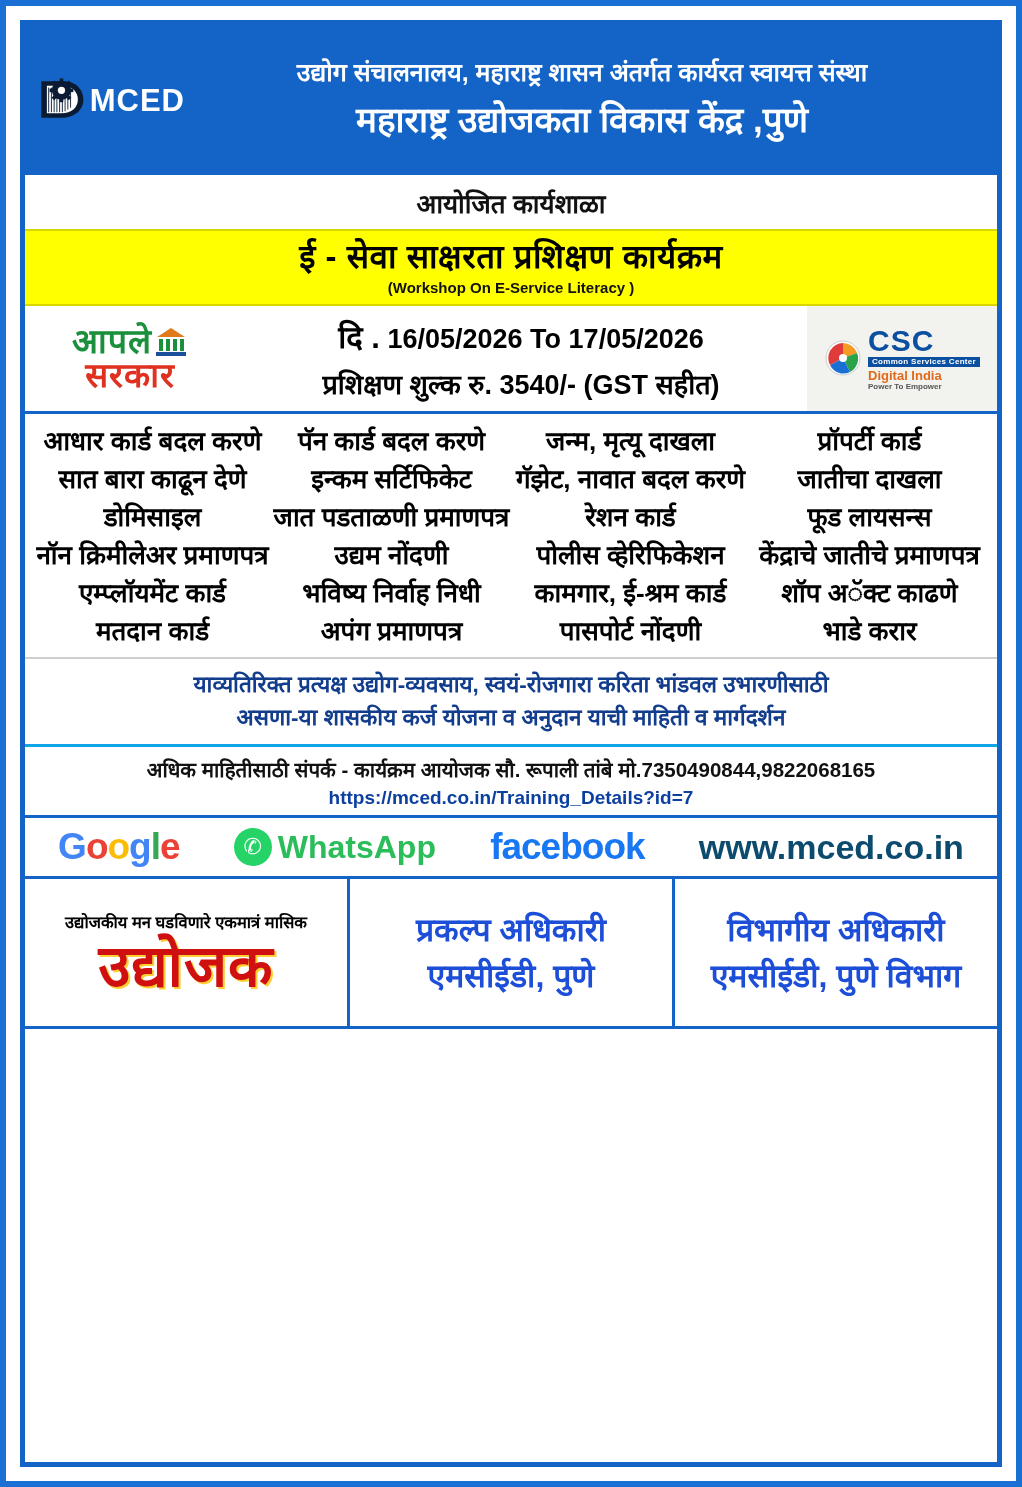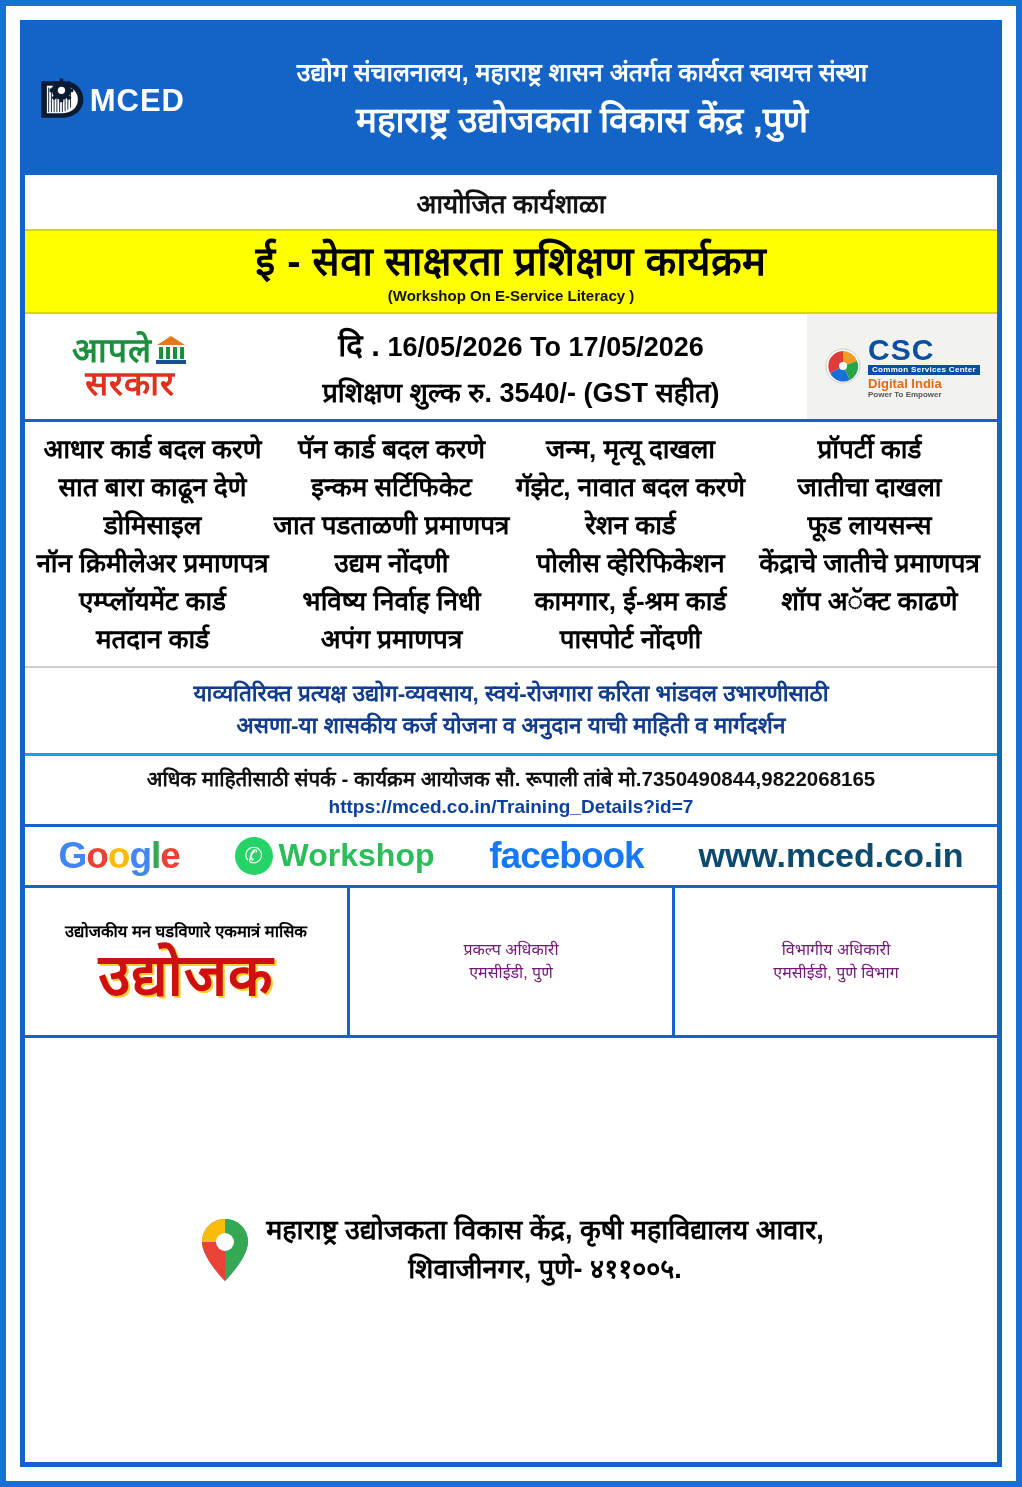--- a/index.html
+++ b/index.html
@@ -83,21 +83,21 @@
     padding: 10px 0 8px 0;
   }
   .yellow-band {
     background: #ffff00;
     border-top: 2px solid #d8d800;
     border-bottom: 2px solid #d8d800;
     padding: 6px 0 8px 0;
     text-align: center;
   }
   .yellow-band .title-mr {
-    font-size: 40px;
+    font-size: 33px;
     font-weight: bold;
     color: #000000;
     letter-spacing: 0.5px;
     line-height: 1.2;
   }
   .yellow-band .title-en {
     font-size: 15px;
     font-weight: bold;
     color: #111111;
     margin-top: 2px;
@@ -306,23 +306,23 @@
   }
   .mag-title {
     font-size: 58px;
     font-weight: bold;
     color: #d01010;
     line-height: 1;
     letter-spacing: 1px;
     text-shadow: 2px 2px 0 #ffcf33;
   }
   .off-line {
-    font-size: 16px;
-    font-weight: normal;
-    color: #701a75;
+    font-size: 32px;
+    font-weight: bold;
+    color: #1d4ed8;
     line-height: 1.45;
     white-space: nowrap;
   }
 
   
   .address {
     flex: 1;
     display: flex;
     align-items: center;
     justify-content: center;
@@ -459,69 +459,55 @@
       <div class="service">उद्यम नोंदणी</div>
       <div class="service">पोलीस व्हेरिफिकेशन</div>
       <div class="service">केंद्राचे जातीचे प्रमाणपत्र</div>
       <div class="service">एम्प्लॉयमेंट कार्ड</div>
       <div class="service">भविष्य निर्वाह निधी</div>
       <div class="service">कामगार, ई-श्रम कार्ड</div>
       <div class="service">शॉप अॅक्ट काढणे</div>
       <div class="service">मतदान कार्ड</div>
       <div class="service">अपंग प्रमाणपत्र</div>
       <div class="service">पासपोर्ट नोंदणी</div>
+      <div class="service">भाडे करार</div>
     </div>
 
     <div class="note">
       <div>याव्यतिरिक्त प्रत्यक्ष उद्योग-व्यवसाय, स्वयं-रोजगारा करिता भांडवल उभारणीसाठी</div>
       <div>असणा-या शासकीय कर्ज योजना व अनुदान याची माहिती व मार्गदर्शन</div>
     </div>
 
     <div class="contact">
       <div class="contact-line">अधिक माहितीसाठी संपर्क - कार्यक्रम आयोजक सौ. रूपाली तांबे मो.7350490844,9822068165</div>
       <div class="contact-url">https://mced.co.in/Training_Details?id=7</div>
     </div>
 
     <div class="social">
       <div class="google-logo">
         <span class="g1">G</span><span class="g2">o</span><span class="g3">o</span><span class="g4">g</span><span class="g5">l</span><span class="g6">e</span>
       </div>
       <div class="wa">
         <span class="wa-circle">✆</span>
-        <span class="wa-text">Workshop</span>
+        <span class="wa-text">WhatsApp</span>
       </div>
       <div class="fb-text">facebook</div>
       <div class="site-text">www.mced.co.in</div>
     </div>
 
     <div class="officers">
       <div class="off-col">
         <div class="mag-top">उद्योजकीय मन घडविणारे एकमात्रं मासिक</div>
         <div class="mag-title">उद्योजक</div>
       </div>
       <div class="off-col">
         <div class="off-line">प्रकल्प अधिकारी</div>
         <div class="off-line">एमसीईडी, पुणे</div>
       </div>
       <div class="off-col">
         <div class="off-line">विभागीय अधिकारी</div>
         <div class="off-line">एमसीईडी, पुणे विभाग</div>
       </div>
     </div>
 
-    <div class="address">
-      <div class="pin-icon">
-        <svg viewBox="0 0 54 66" xmlns="http://www.w3.org/2000/svg">
-          <path d="M27 2 C14 2 4 12 4 25 C4 41 27 64 27 64 C27 64 50 41 50 25 C50 12 40 2 27 2 Z" fill="#4285F4"></path>
-          <path d="M27 2 C40 2 50 12 50 25 C50 41 27 64 27 64 Z" fill="#34A853"></path>
-          <path d="M4 25 C4 12 14 2 27 2 L27 25 Z" fill="#FBBC05"></path>
-          <path d="M27 64 C27 64 4 41 4 25 L27 25 Z" fill="#EA4335"></path>
-          <circle cx="27" cy="25" r="9" fill="#ffffff"></circle>
-        </svg>
-      </div>
-      <div class="addr-text">
-        <div>महाराष्ट्र उद्योजकता विकास केंद्र, कृषी महाविद्यालय आवार,</div>
-        <div>शिवाजीनगर, पुणे- ४११००५.</div>
-      </div>
-    </div>
 
   </div>
 </div>
 
 </body></html>

